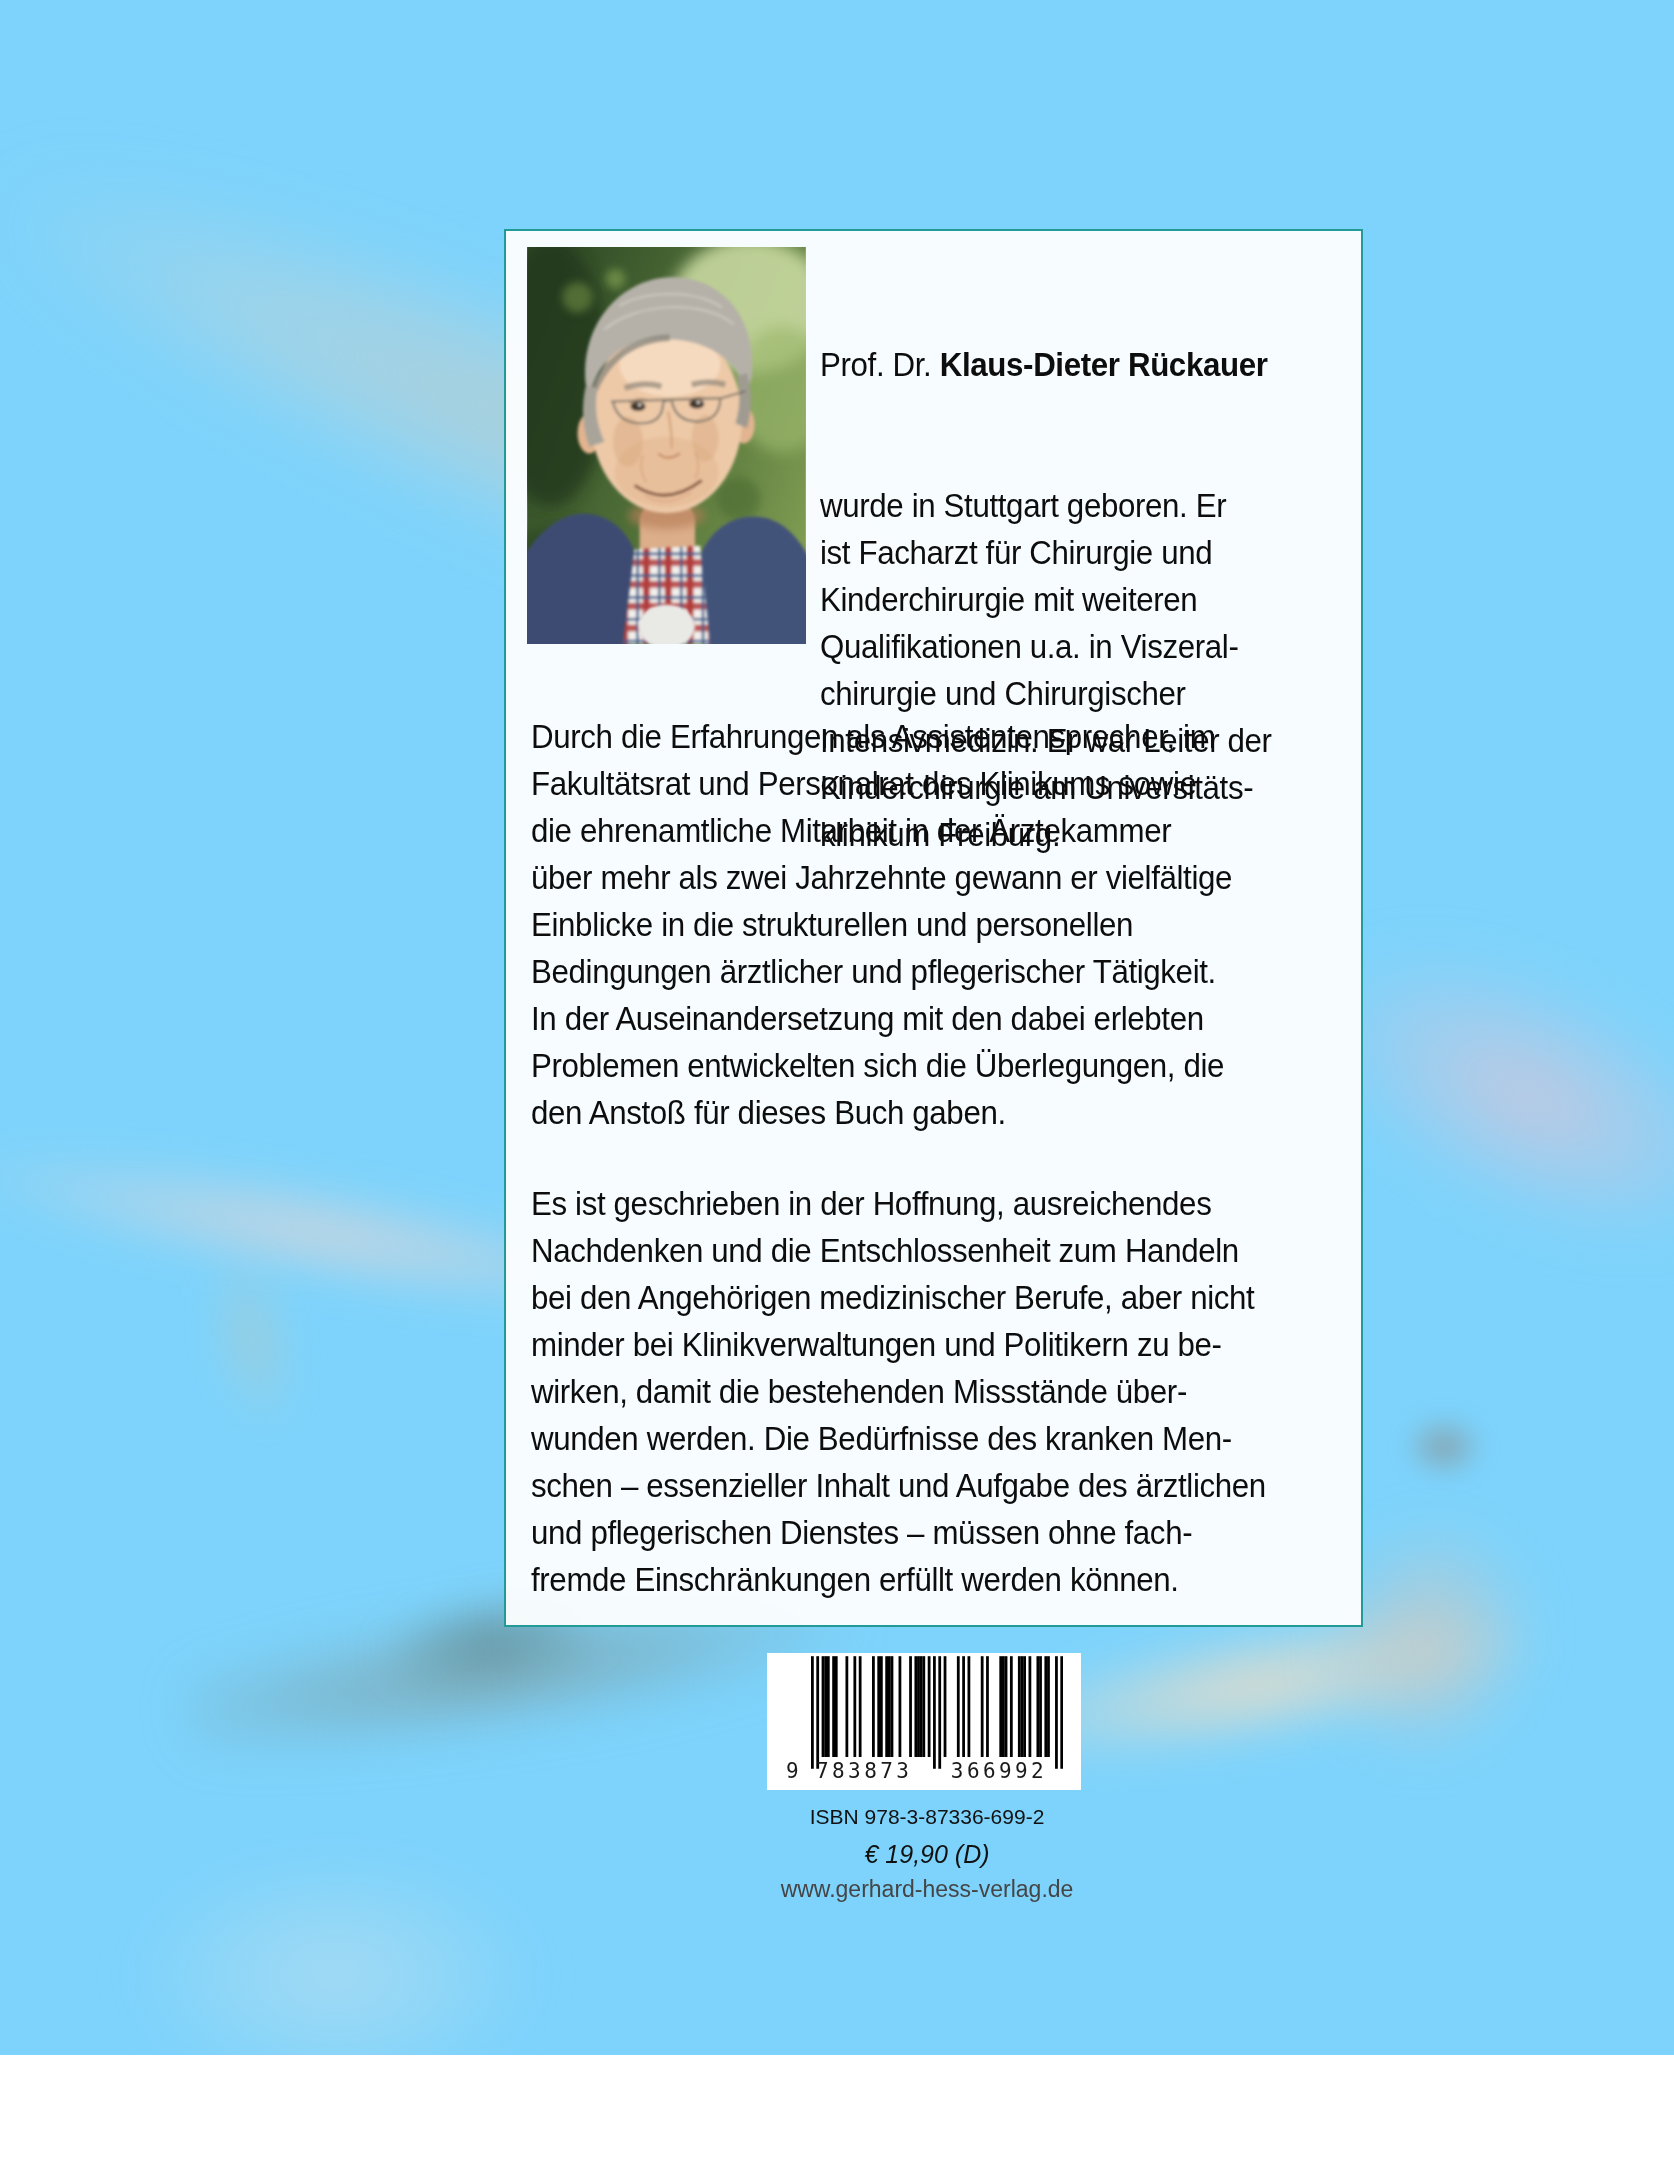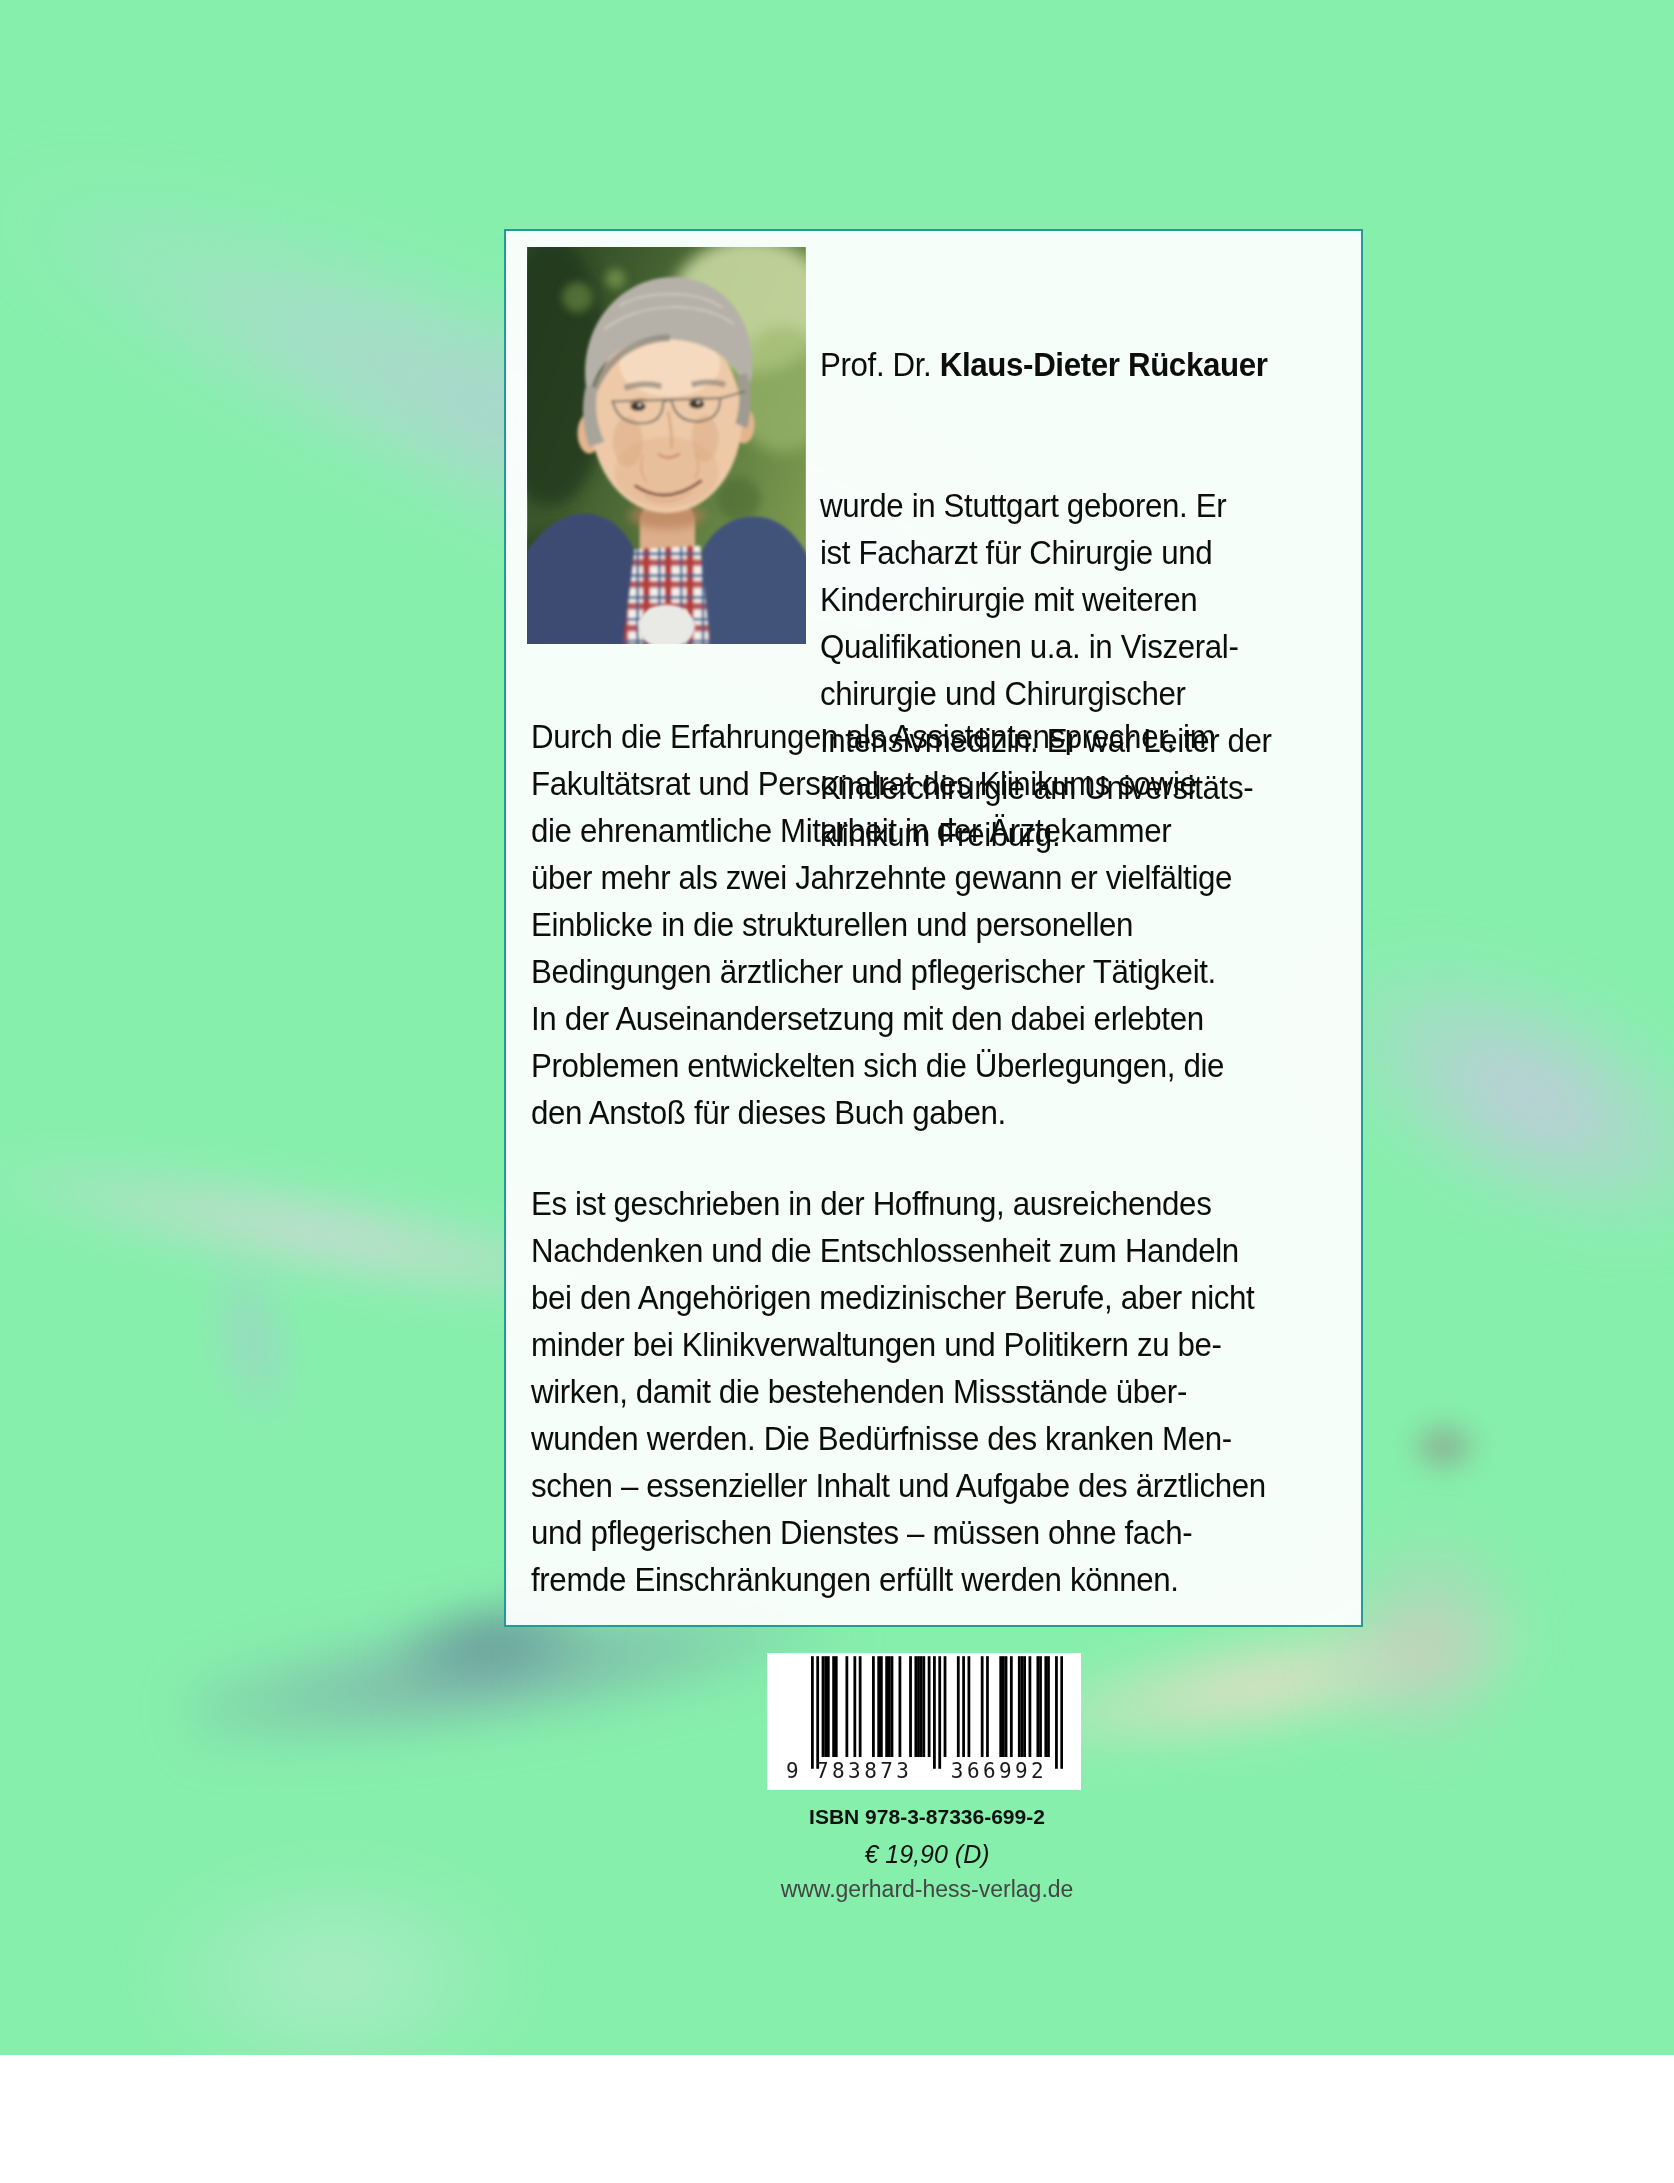--- a/index.html
+++ b/index.html
@@ -1,19 +1,19 @@
 <!DOCTYPE html>
 <html style="font-size:13.4px"><head>
 <meta charset="utf-8">
 <style>
   html,body{margin:0;padding:0;background:#ffffff;}
   .page{
     position:relative;
     width:1675px;height:2055px;
-    background:#86efac;
+    background:#7dd3fc;
     overflow:hidden;
     font-family:"Liberation Sans", sans-serif;
   }
 
   
   .blob{position:absolute;pointer-events:none;}
   .b-teal-top{
     left:-63px;top:332px;width:1261px;height:218px;
     transform:rotate(23deg);
     background:radial-gradient(closest-side, rgba(176,205,211,.95), rgba(186,212,217,.55) 55%, rgba(186,212,217,0));
@@ -122,21 +122,21 @@
   .bd-9{position:absolute;left:11.8px;width:27px;text-align:center;}
   .bd-g1{position:absolute;left:49px;width:114px;text-align:left;letter-spacing:3.4px;}
   .bd-g2{position:absolute;left:173px;width:118px;text-align:center;letter-spacing:3.4px;}
 
   
   .imprint{
     position:absolute;left:591px;top:1803px;width:672px;
     text-align:center;color:#111;
     z-index:3;
   }
-  .imprint-isbn{font-size:21px;line-height:27px;font-weight:bold;letter-spacing:0px;}
+  .imprint-isbn{font-size:21px;line-height:27px;font-weight:normal;letter-spacing:0px;}
   .imprint-price{font-size:25px;line-height:34px;margin-top:6.7px;font-style:italic;}
   .imprint-site{font-size:23px;line-height:30px;margin-top:3.4px;color:#454545;}
 </style>
 </head>
 <body>
 
 <div class="page">
 
   <div class="blob b-teal-top"></div>
   <div class="blob b-lavender-right"></div>

